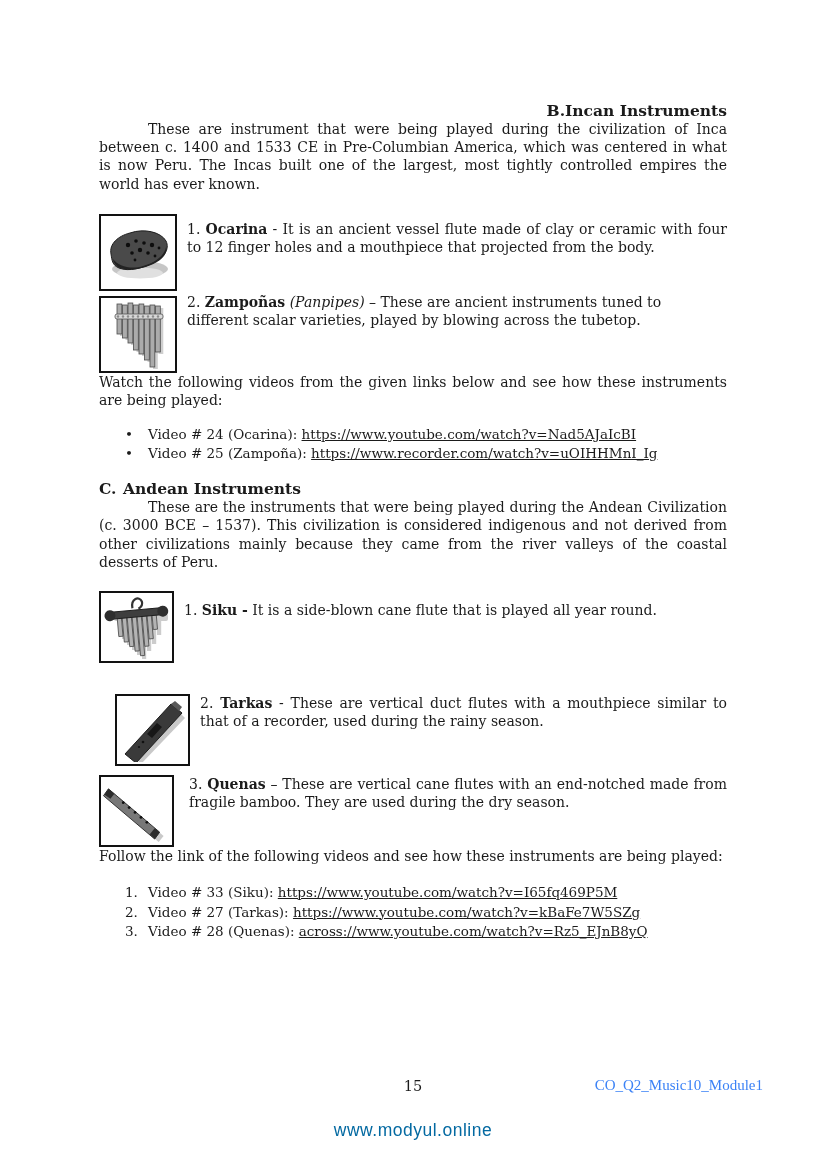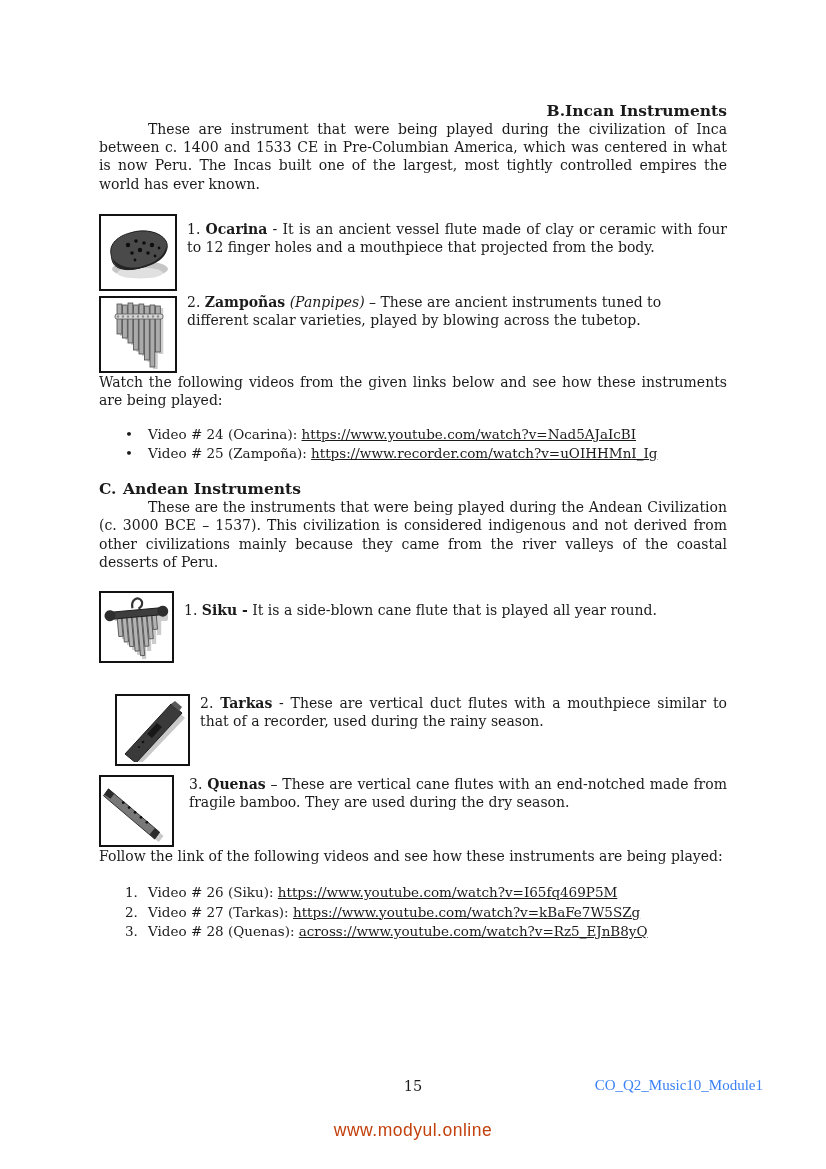--- a/index.html
+++ b/index.html
@@ -220,30 +220,30 @@
       <p class="media-text padlead">
         <span>3. </span><b>Quenas</b><span> – </span><span>These are vertical cane flutes with an end-notched made from fragile bamboo. They are used during the dry season.</span>
       </p>
     </div>
 
     <p class="bodytext mt-follow">Follow the link of the following videos and see how these instruments are being played:</p>
 
     <div class="vlist mt-numlist">
       <div class="vli vli-num">
         <span class="marker">1.</span>
-        <span><span>Video # 26 (Siku): </span><a class="vurl">https://www.youtube.com/watch?v=I65fq469P5M</a></span>
+        <span><span>Video # 33 (Siku): </span><a class="vurl">https://www.youtube.com/watch?v=I65fq469P5M</a></span>
       </div>
       <div class="vli vli-num">
         <span class="marker">2.</span>
         <span><span>Video # 27 (Tarkas): </span><a class="vurl">https://www.youtube.com/watch?v=kBaFe7W5SZg</a></span>
       </div>
       <div class="vli vli-num">
         <span class="marker">3.</span>
         <span><span>Video # 28 (Quenas): </span><a class="vurl">across://www.youtube.com/watch?v=Rz5_EJnB8yQ</a></span>
       </div>
     </div>
 
   </div>
 
   <div class="page-number">15</div>
   <div class="footer-code">CO_Q2_Music10_Module1</div>
-  <div class="watermark" style="color: #c2410c;">www.modyul.online</div>
+  <div class="watermark" style="color: #0369a1;">www.modyul.online</div>
 </div>
 
 </body></html>

